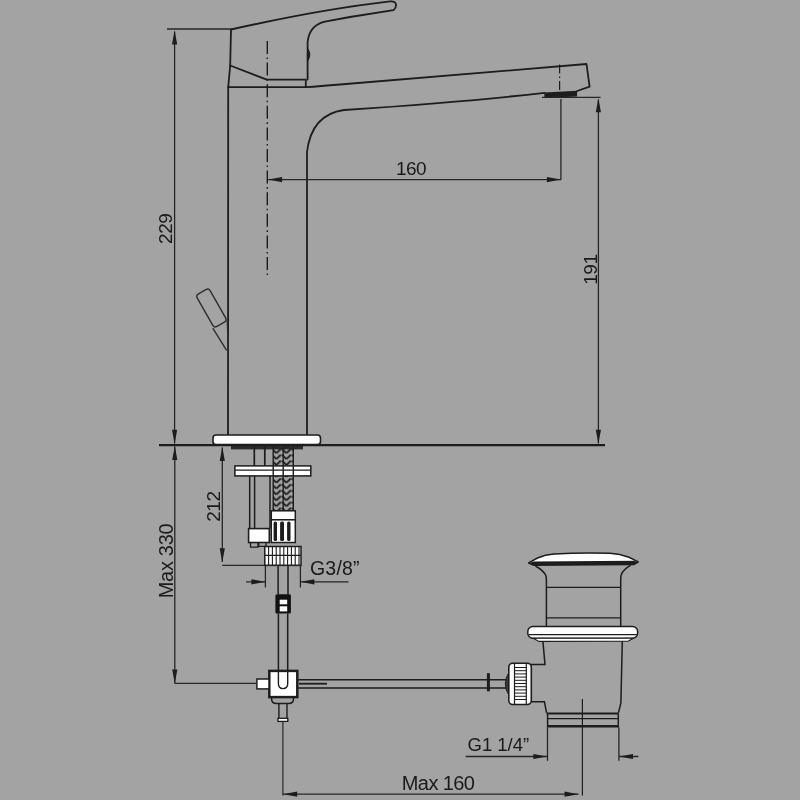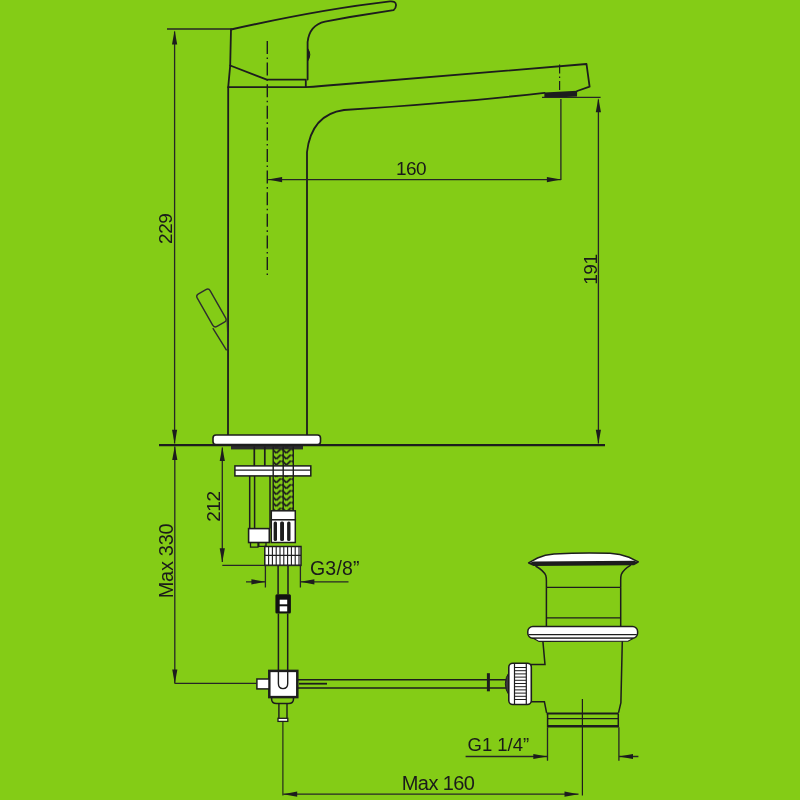--- a/index.html
+++ b/index.html
@@ -1,16 +1,16 @@
 <!DOCTYPE html>
 <html><head>
 <meta charset="utf-8">
 <style>
   html,body{margin:0;padding:0;background:#ffffff;}
-  .wrap{width:800px;height:800px;position:relative;background:#84cc16;}
+  .wrap{width:800px;height:800px;position:relative;background:#a3a3a3;}
   text{font-family:"Liberation Sans", sans-serif; fill:#1a1a1a; fill-opacity:0.999;}
   .wrap{transform:translateZ(0);}
 </style>
 </head>
 <body>
 <div class="wrap">
 <svg width="800" height="800" viewBox="0 0 800 800">
 <defs>
   <pattern id="braid" width="10.05" height="5.9" patternUnits="userSpaceOnUse">
     <path d="M0.6,0.4 L5,4.8 M5.05,4.8 L9.45,0.4" stroke="#1d1d1d" stroke-width="1.9" fill="none"></path>

